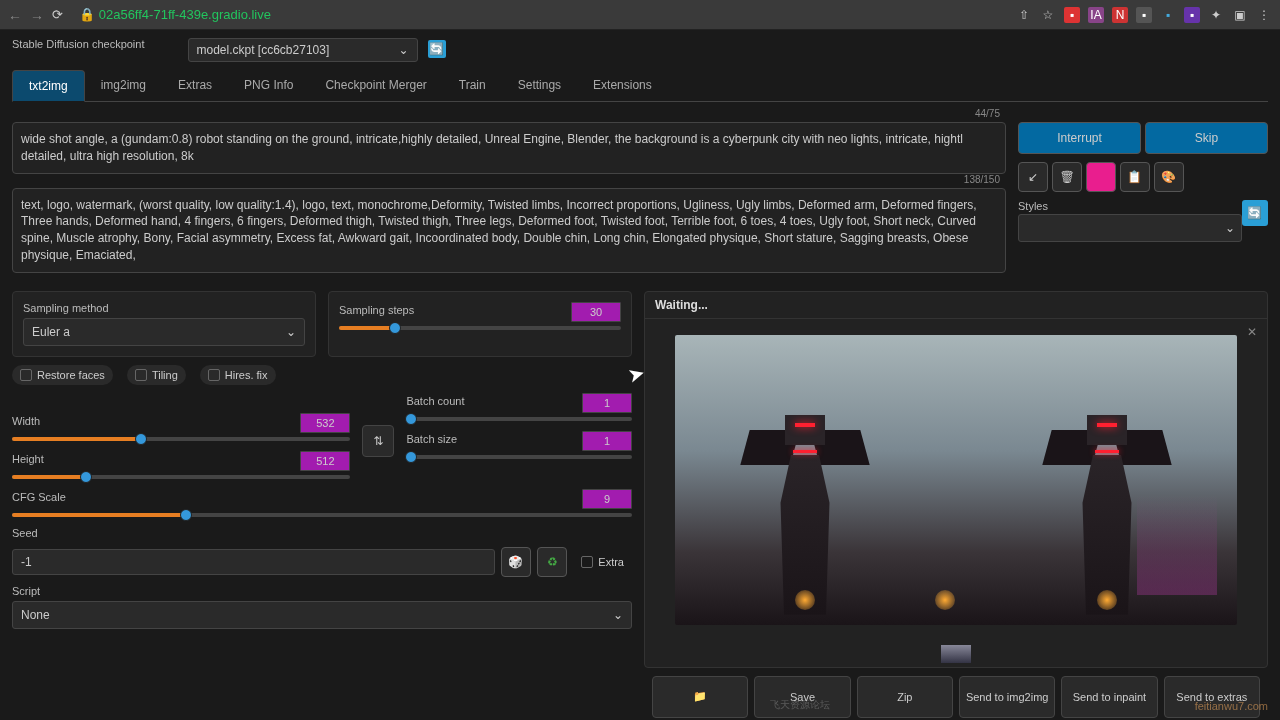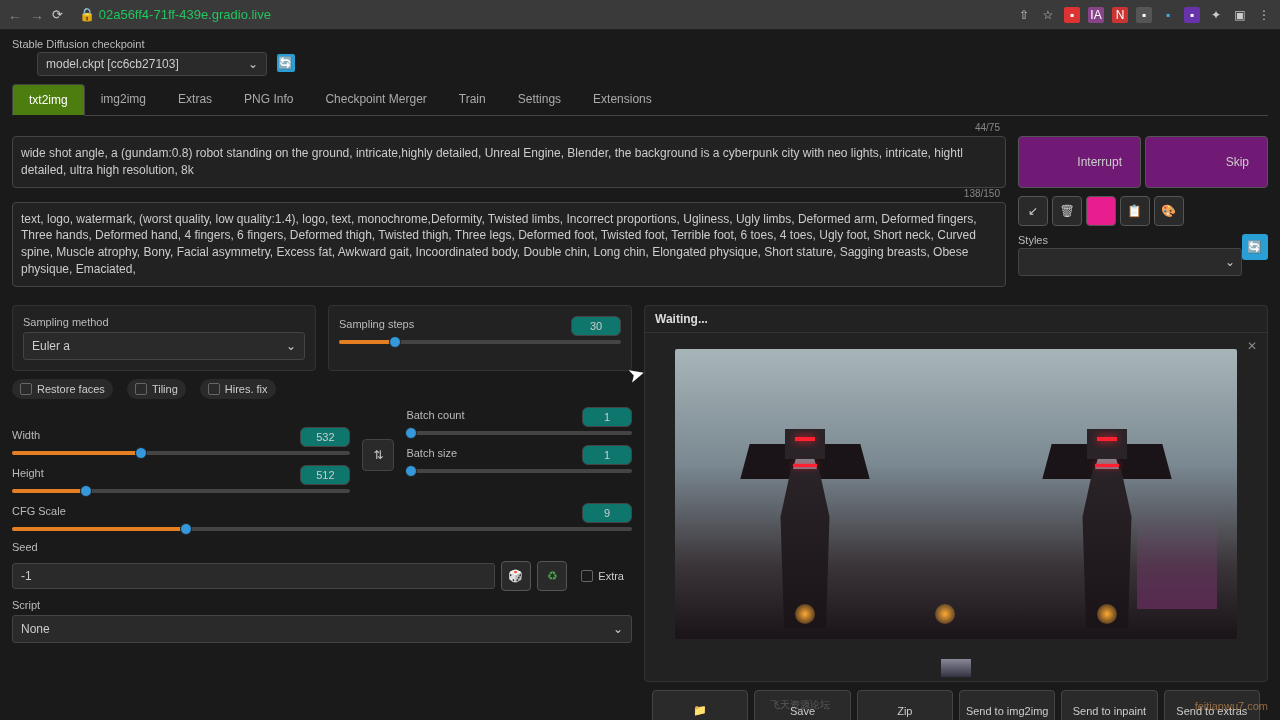--- a/index.html
+++ b/index.html
@@ -7,39 +7,39 @@
 
 .browser-bar { background: #3a3a3a; height: 30px; display: flex; align-items: center; padding: 0 8px; gap: 8px; border-bottom: 1px solid #222; }
 .nav-arrow { color: #888; cursor: pointer; font-size: 14px; }
 .reload-icon { color: #ccc; font-size: 13px; }
 .url-bar { flex: 1; color: #22c55e; font-size: 13px; padding-left: 8px; }
 .browser-icons { display: flex; gap: 8px; align-items: center; }
 .bicn { width: 16px; height: 16px; display: flex; align-items: center; justify-content: center; font-size: 12px; }
 
 .app { padding: 8px 12px; }
 .top-row { display: flex; align-items: flex-end; gap: 10px; margin-bottom: 8px; }
-.ckpt-group { display: flex; flex-direction: column; gap: 2px; }
+.ckpt-group { display: flex; flex-direction: row; gap: 18px; }
 .ckpt-label { font-size: 11px; color: #bbb; }
 .ckpt-select { background: #2a2a2a; border: 1px solid #444; color: #ccc; padding: 4px 8px; width: 230px; display: flex; justify-content: space-between; align-items: center; border-radius: 3px; margin-left: 25px; }
 .refresh-btn { background: #2a9fd6; width: 18px; height: 18px; border-radius: 2px; display: flex; align-items: center; justify-content: center; margin-bottom: 4px; }
 
 .tabs { display: flex; border-bottom: 1px solid #444; }
 .tab { padding: 8px 16px; color: #aaa; cursor: pointer; }
-.tab.active { color: #fff; border: 1px solid #444; border-bottom: 1px solid #1a1a1a; border-radius: 4px 4px 0 0; margin-bottom: -1px; background: #4d7c0f; }
+.tab.active { color: #fff; border: 1px solid #444; border-bottom: 1px solid #1a1a1a; border-radius: 4px 4px 0 0; margin-bottom: -1px; background: #0c4a6e; }
 
 .main-row { display: flex; gap: 12px; margin-top: 6px; }
 .left-col { flex: 1; min-width: 0; }
 .right-col { width: 250px; }
 
 .prompt-box { background: #222; border: 1px solid #444; border-radius: 4px; padding: 8px; position: relative; margin-bottom: 8px; }
 .prompt-text { color: #ccc; font-size: 12px; line-height: 1.4; word-wrap: break-word; }
 .token-count { position: absolute; top: -14px; right: 6px; font-size: 10px; color: #888; }
 
 .btn-row { display: flex; gap: 4px; margin-bottom: 8px; }
-.action-btn { flex: 1; background: #701a75; border: 1px solid #555; color: #ccc; padding: 18px; text-align: right; border-radius: 4px; cursor: pointer; }
+.action-btn { flex: 1; background: #0369a1; border: 1px solid #555; color: #ccc; padding: 8px; text-align: center; border-radius: 4px; cursor: pointer; }
 .icon-btn { width: 30px; height: 30px; background: #2a2a2a; border: 1px solid #555; display: flex; align-items: center; justify-content: center; border-radius: 4px; cursor: pointer; font-size: 12px; }
 .icon-btn.pink { background: #e91e8e; }
 
 .styles-row { display: flex; align-items: flex-start; }
 .styles-group { flex: 1; }
 .styles-label { font-size: 11px; color: #bbb; margin-bottom: 2px; }
 .styles-select { background: #2a2a2a; border: 1px solid #444; padding: 6px; border-radius: 3px; display: flex; justify-content: flex-end; }
 .apply-style { width: 26px; height: 26px; background: #2a9fd6; border-radius: 3px; display: flex; align-items: center; justify-content: center; }
 
 .params-row { display: flex; gap: 12px; margin-top: 10px; }
@@ -47,21 +47,21 @@
 .params-right { flex: 1; }
 
 .param-grid { display: flex; gap: 12px; }
 .pcol { flex: 1; background: #222; border: 1px solid #333; border-radius: 4px; padding: 10px; }
 
 .param-label { font-size: 11px; color: #bbb; margin-bottom: 4px; }
 .select-ctrl { background: #2a2a2a; border: 1px solid #444; padding: 6px 8px; border-radius: 3px; display: flex; justify-content: space-between; align-items: center; color: #ccc; }
 .slider-track { flex: 1; height: 4px; background: #444; border-radius: 2px; position: relative; }
 .slider-fill { position: absolute; height: 100%; background: #e67e22; border-radius: 2px; }
 .slider-thumb { position: absolute; width: 12px; height: 12px; background: #3498db; border-radius: 50%; top: -4px; transform: translateX(-50%); border: 1px solid #222; }
-.num-input { background: #0f766e; border: 1px solid #444; color: #ccc; padding: 3px 6px; width: 50px; text-align: center; border-radius: 6px; font-size: 11px; }
+.num-input { background: #a21caf; border: 1px solid #444; color: #ccc; padding: 3px 6px; width: 50px; text-align: center; border-radius: 1px; font-size: 11px; }
 
 .check-row { display: flex; gap: 14px; margin: 8px 0 8px; }
 .check-item { display: flex; align-items: center; gap: 5px; font-size: 11px; background: #2a2a2a; padding: 4px 8px; border-radius: 10px; }
 .check-box { width: 12px; height: 12px; border: 1px solid #666; border-radius: 2px; }
 
 .dims-row { display: flex; gap: 10px; align-items: stretch; margin-top: 6px; }
 .dims-left { flex: 1.5; margin-top: 20px; }
 .dims-mid { width: 36px; display: flex; align-items: center; justify-content: center; }
 .swap-btn { width: 32px; height: 32px; background: #2a2a2a; border: 1px solid #444; border-radius: 4px; display: flex; align-items: center; justify-content: center; }
 .dims-right { flex: 1; }

